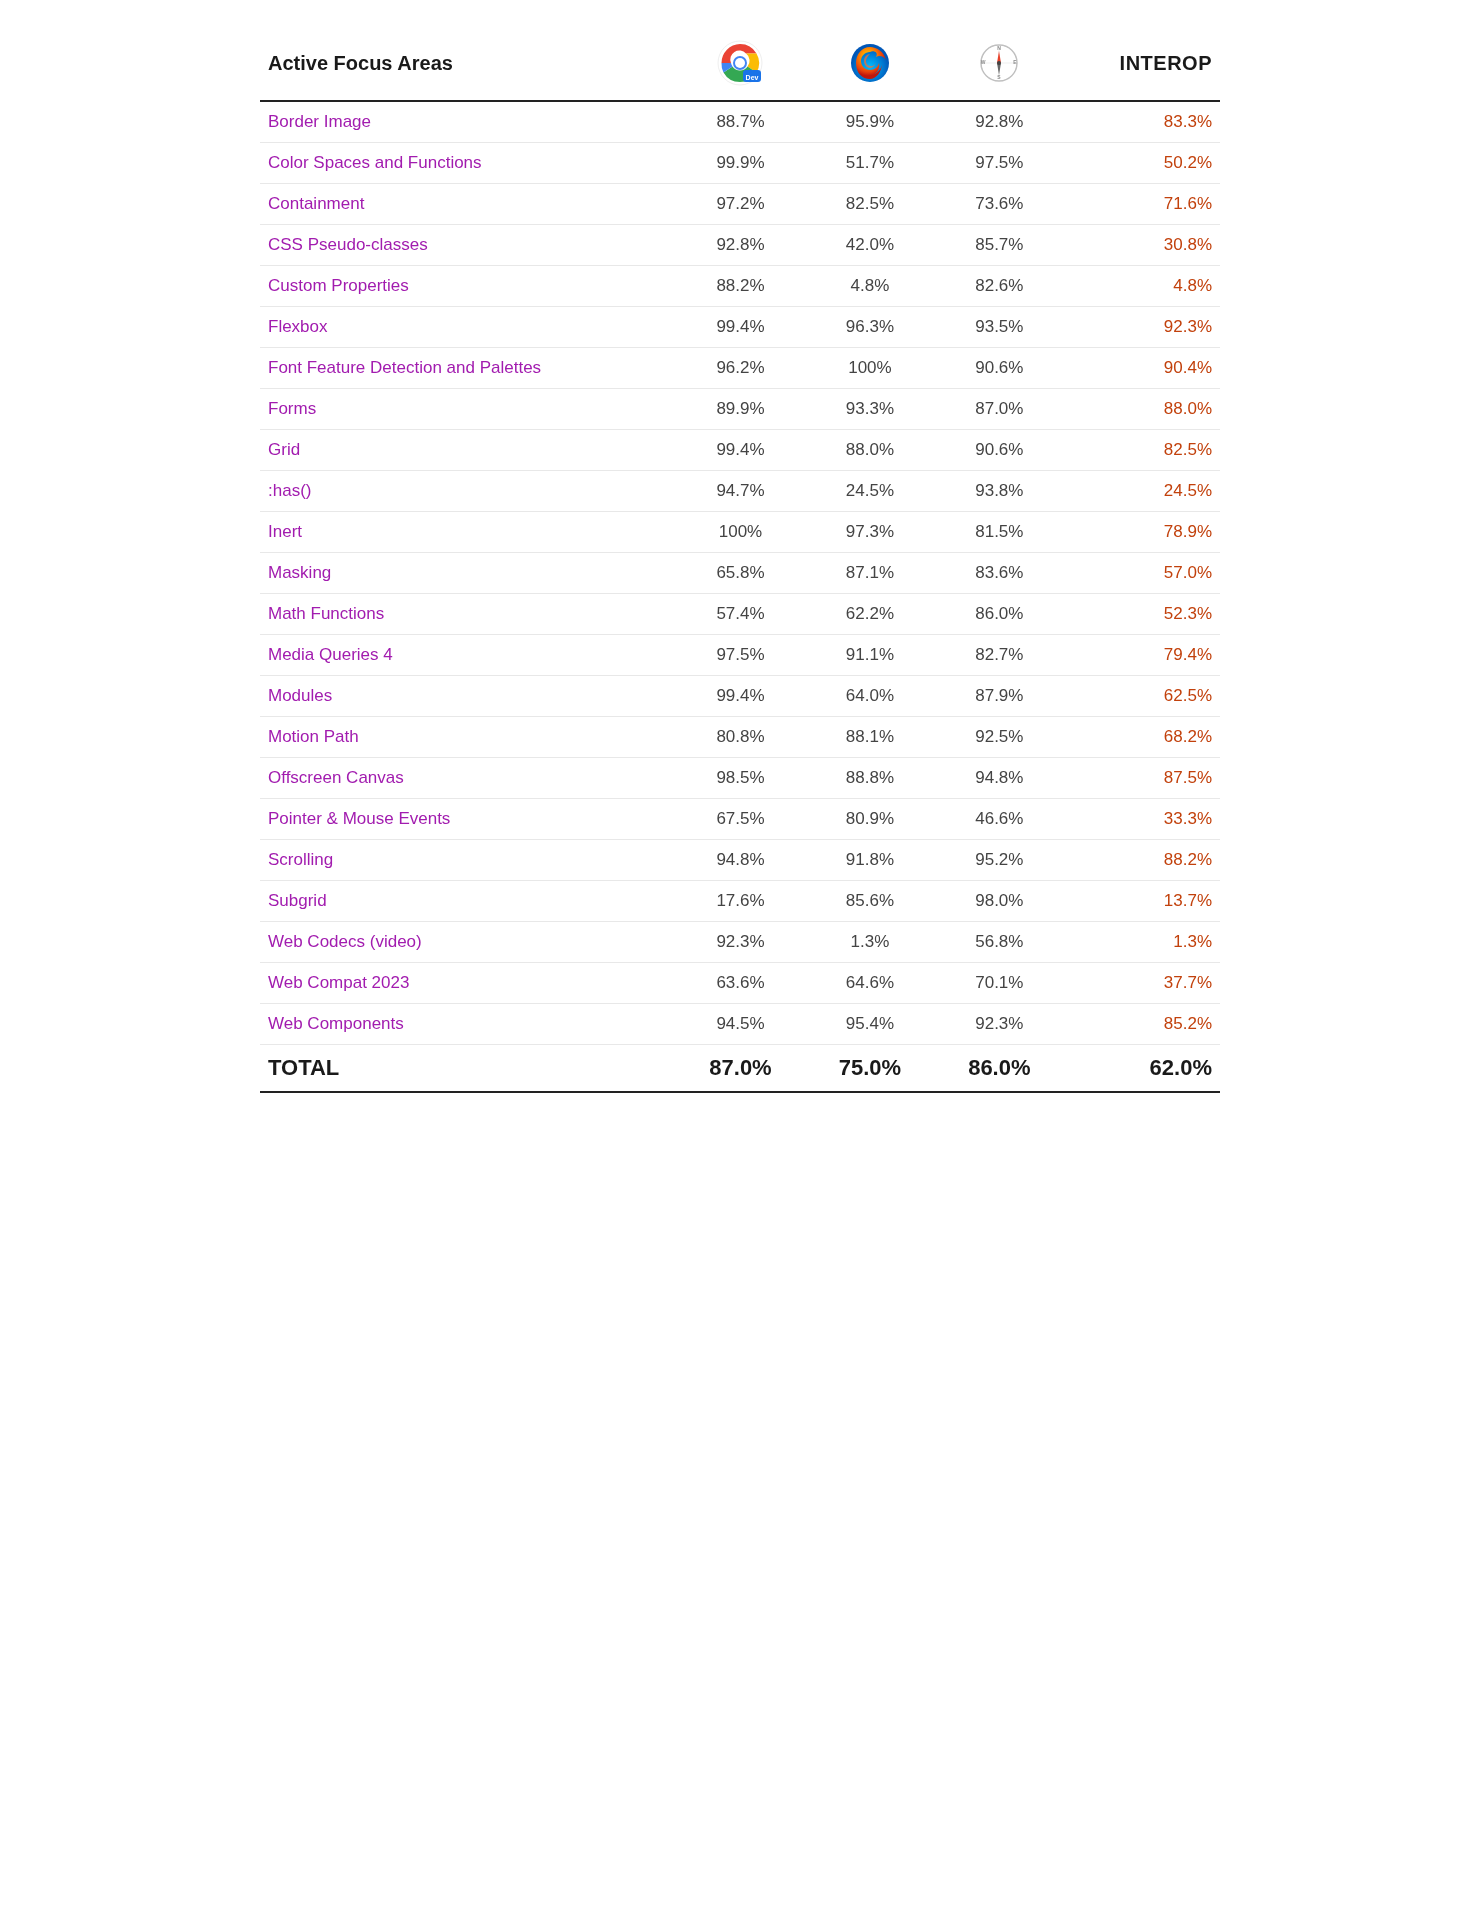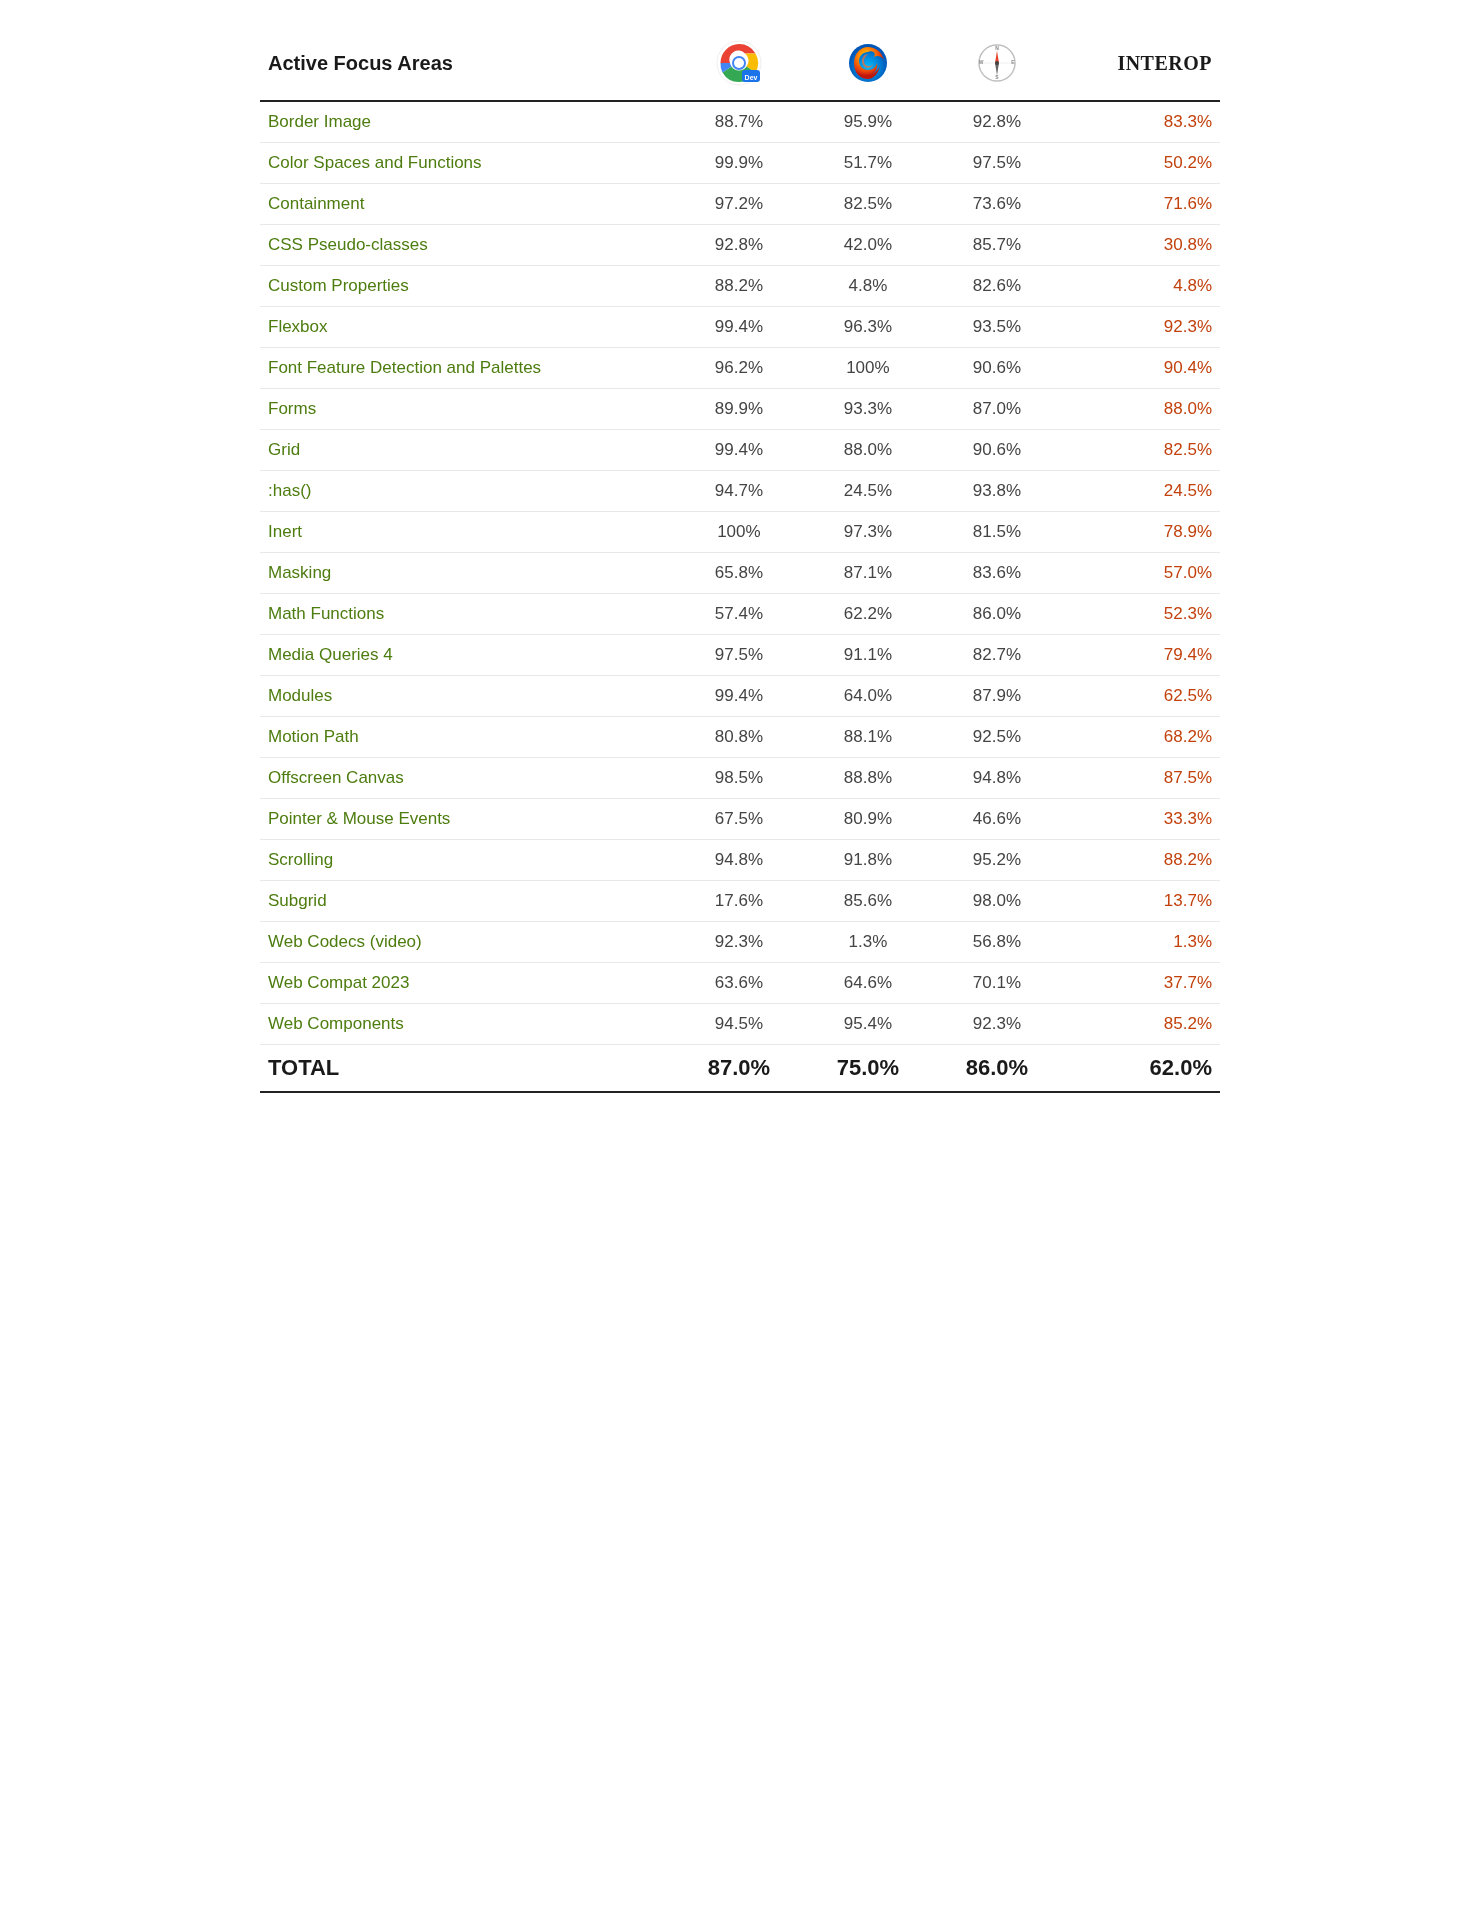--- a/index.html
+++ b/index.html
@@ -33,21 +33,20 @@
     }
     thead th.num-col {
       text-align: center;
       min-width: 90px;
     }
     thead th.interop-col {
       text-align: right;
       min-width: 90px;
       font-size: 20px;
       letter-spacing: 0.5px;
-      font-family: Liberation Serif, serif;
     }
     .icon-cell {
       display: flex;
       justify-content: center;
       align-items: center;
     }
     tbody tr {
       border-bottom: 1px solid #e8e8e8;
     }
     tbody tr:last-child {
@@ -57,21 +56,21 @@
       font-weight: 700;
       font-size: 22px;
       color: #1a1a1a;
     }
     tbody td {
       padding: 10px 8px;
       font-size: 17px;
     }
     tbody td.area-name {
       text-align: left;
-      color: #4d7c0f;
+      color: #a21caf;
       cursor: pointer;
     }
     tbody td.num-val {
       text-align: center;
       color: #444;
     }
     tbody td.interop-val {
       text-align: right;
       color: #c2410c;
     }

